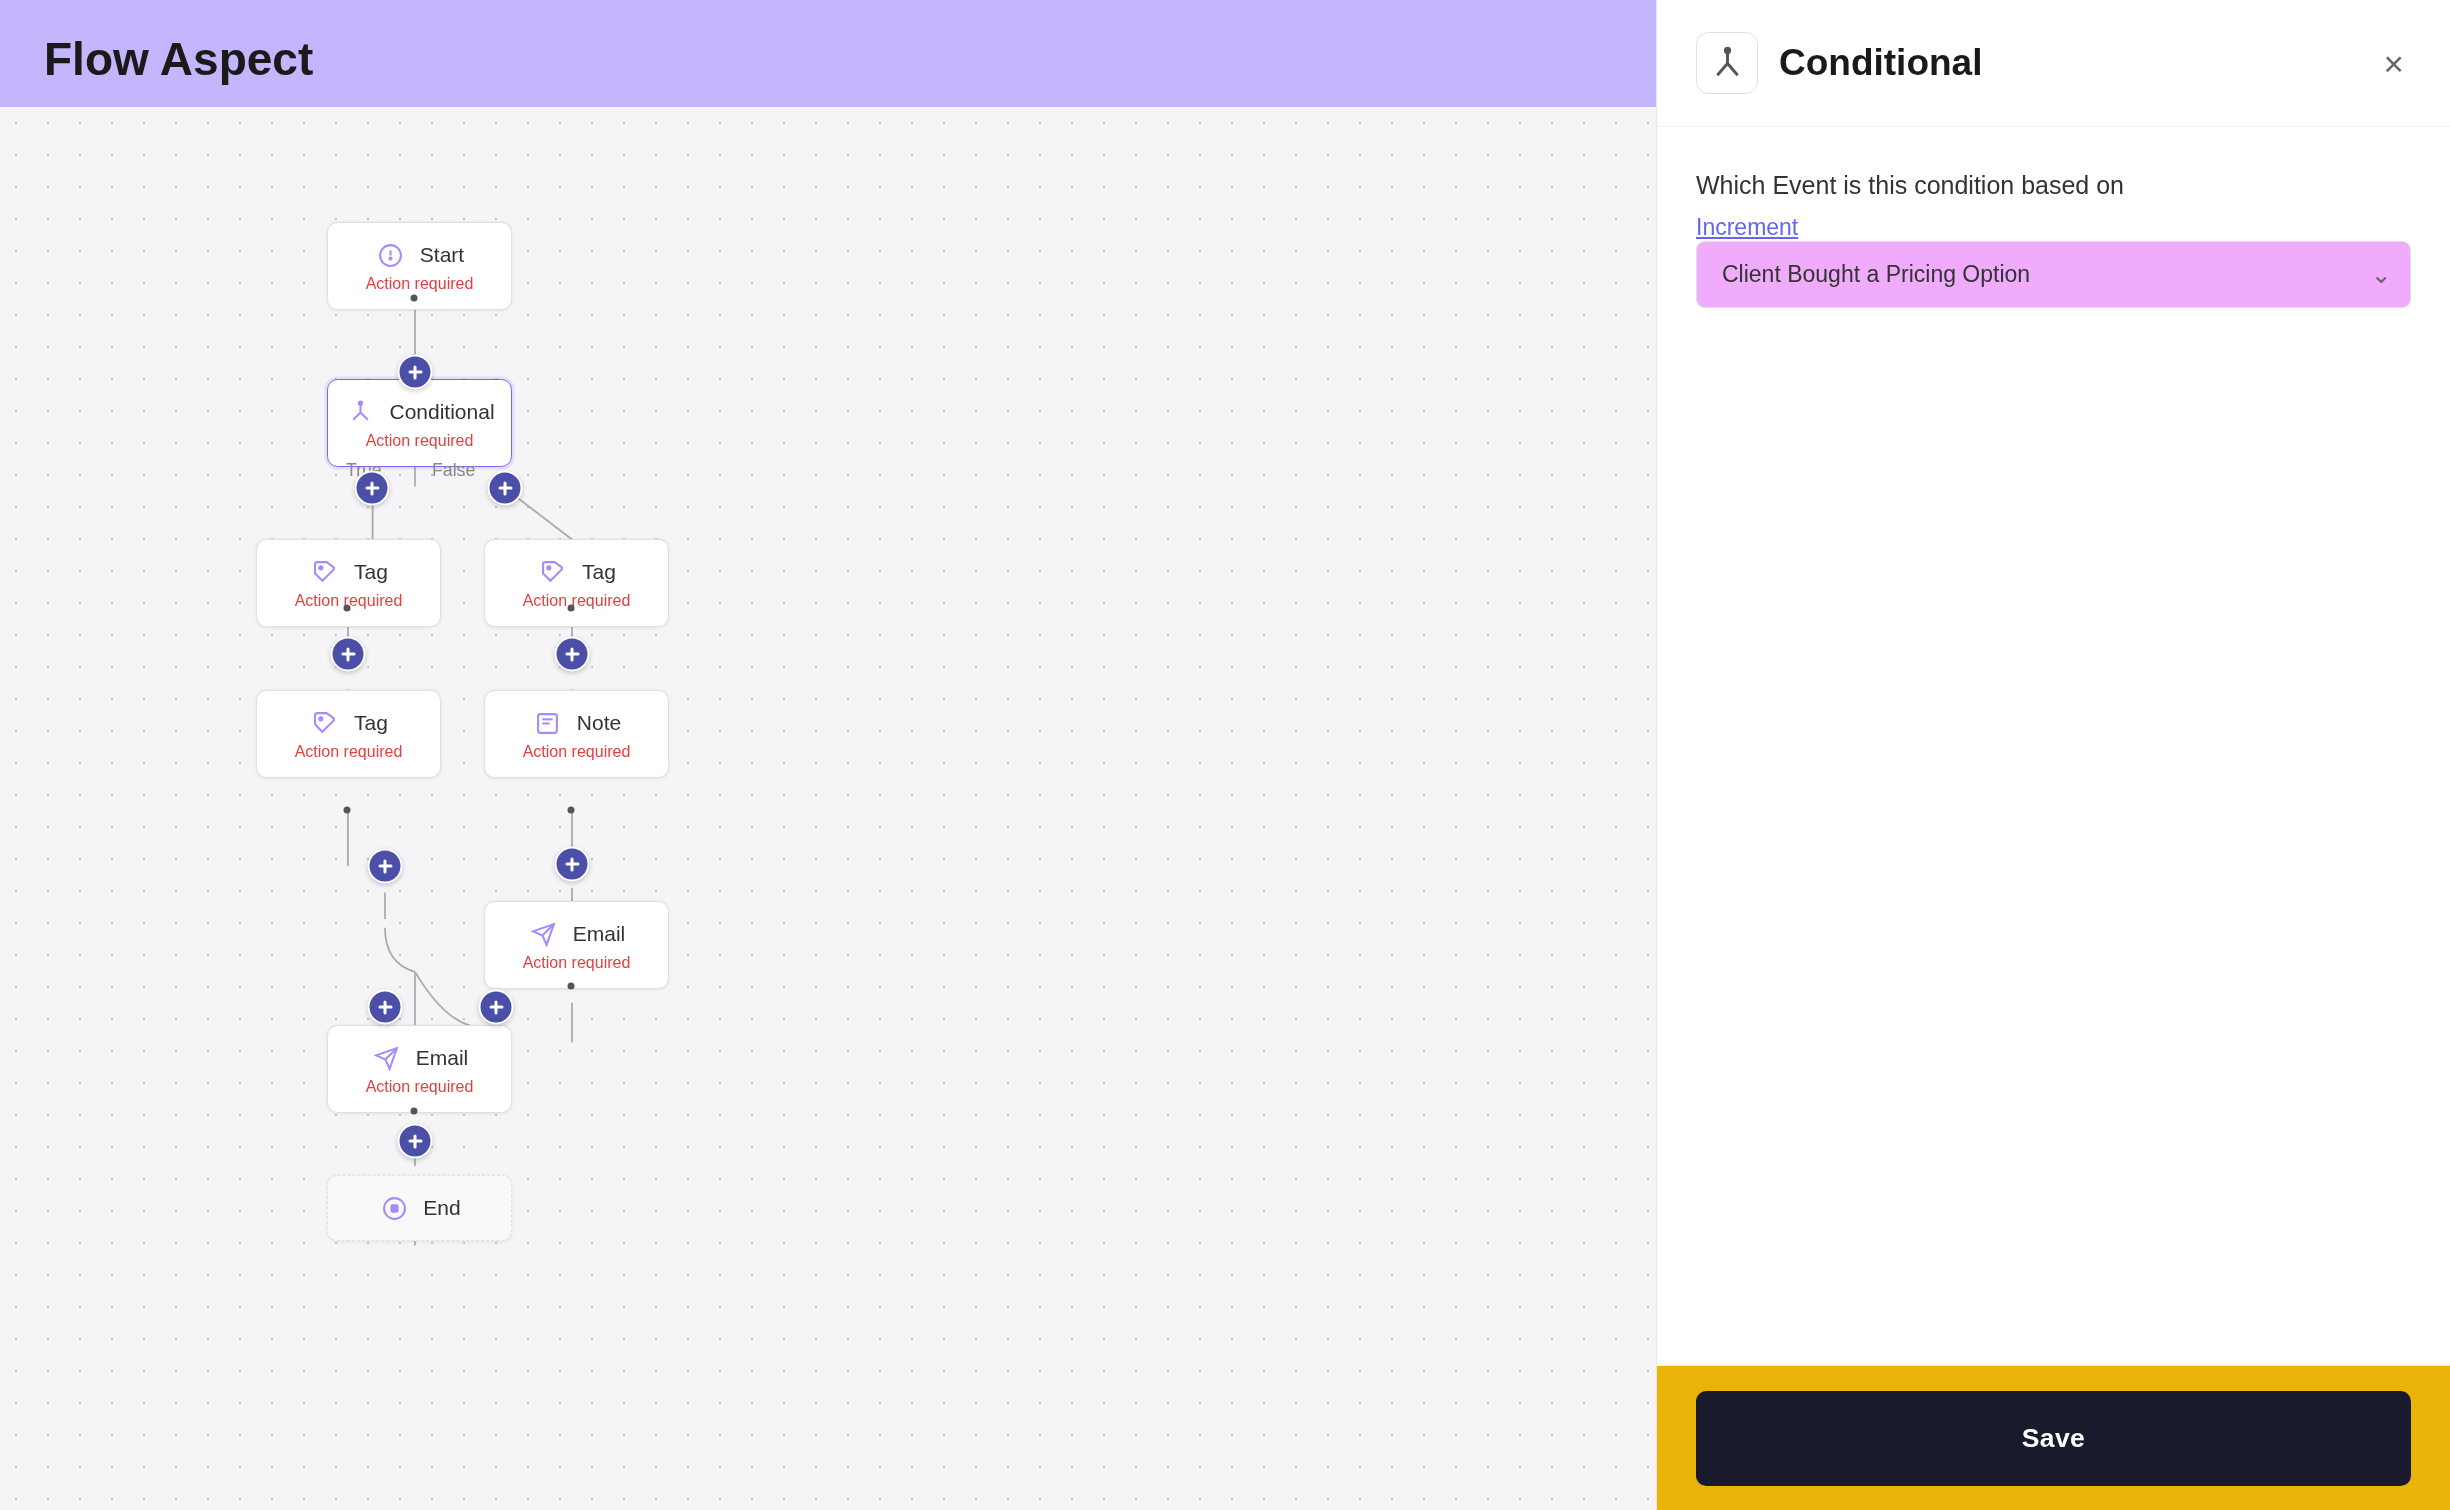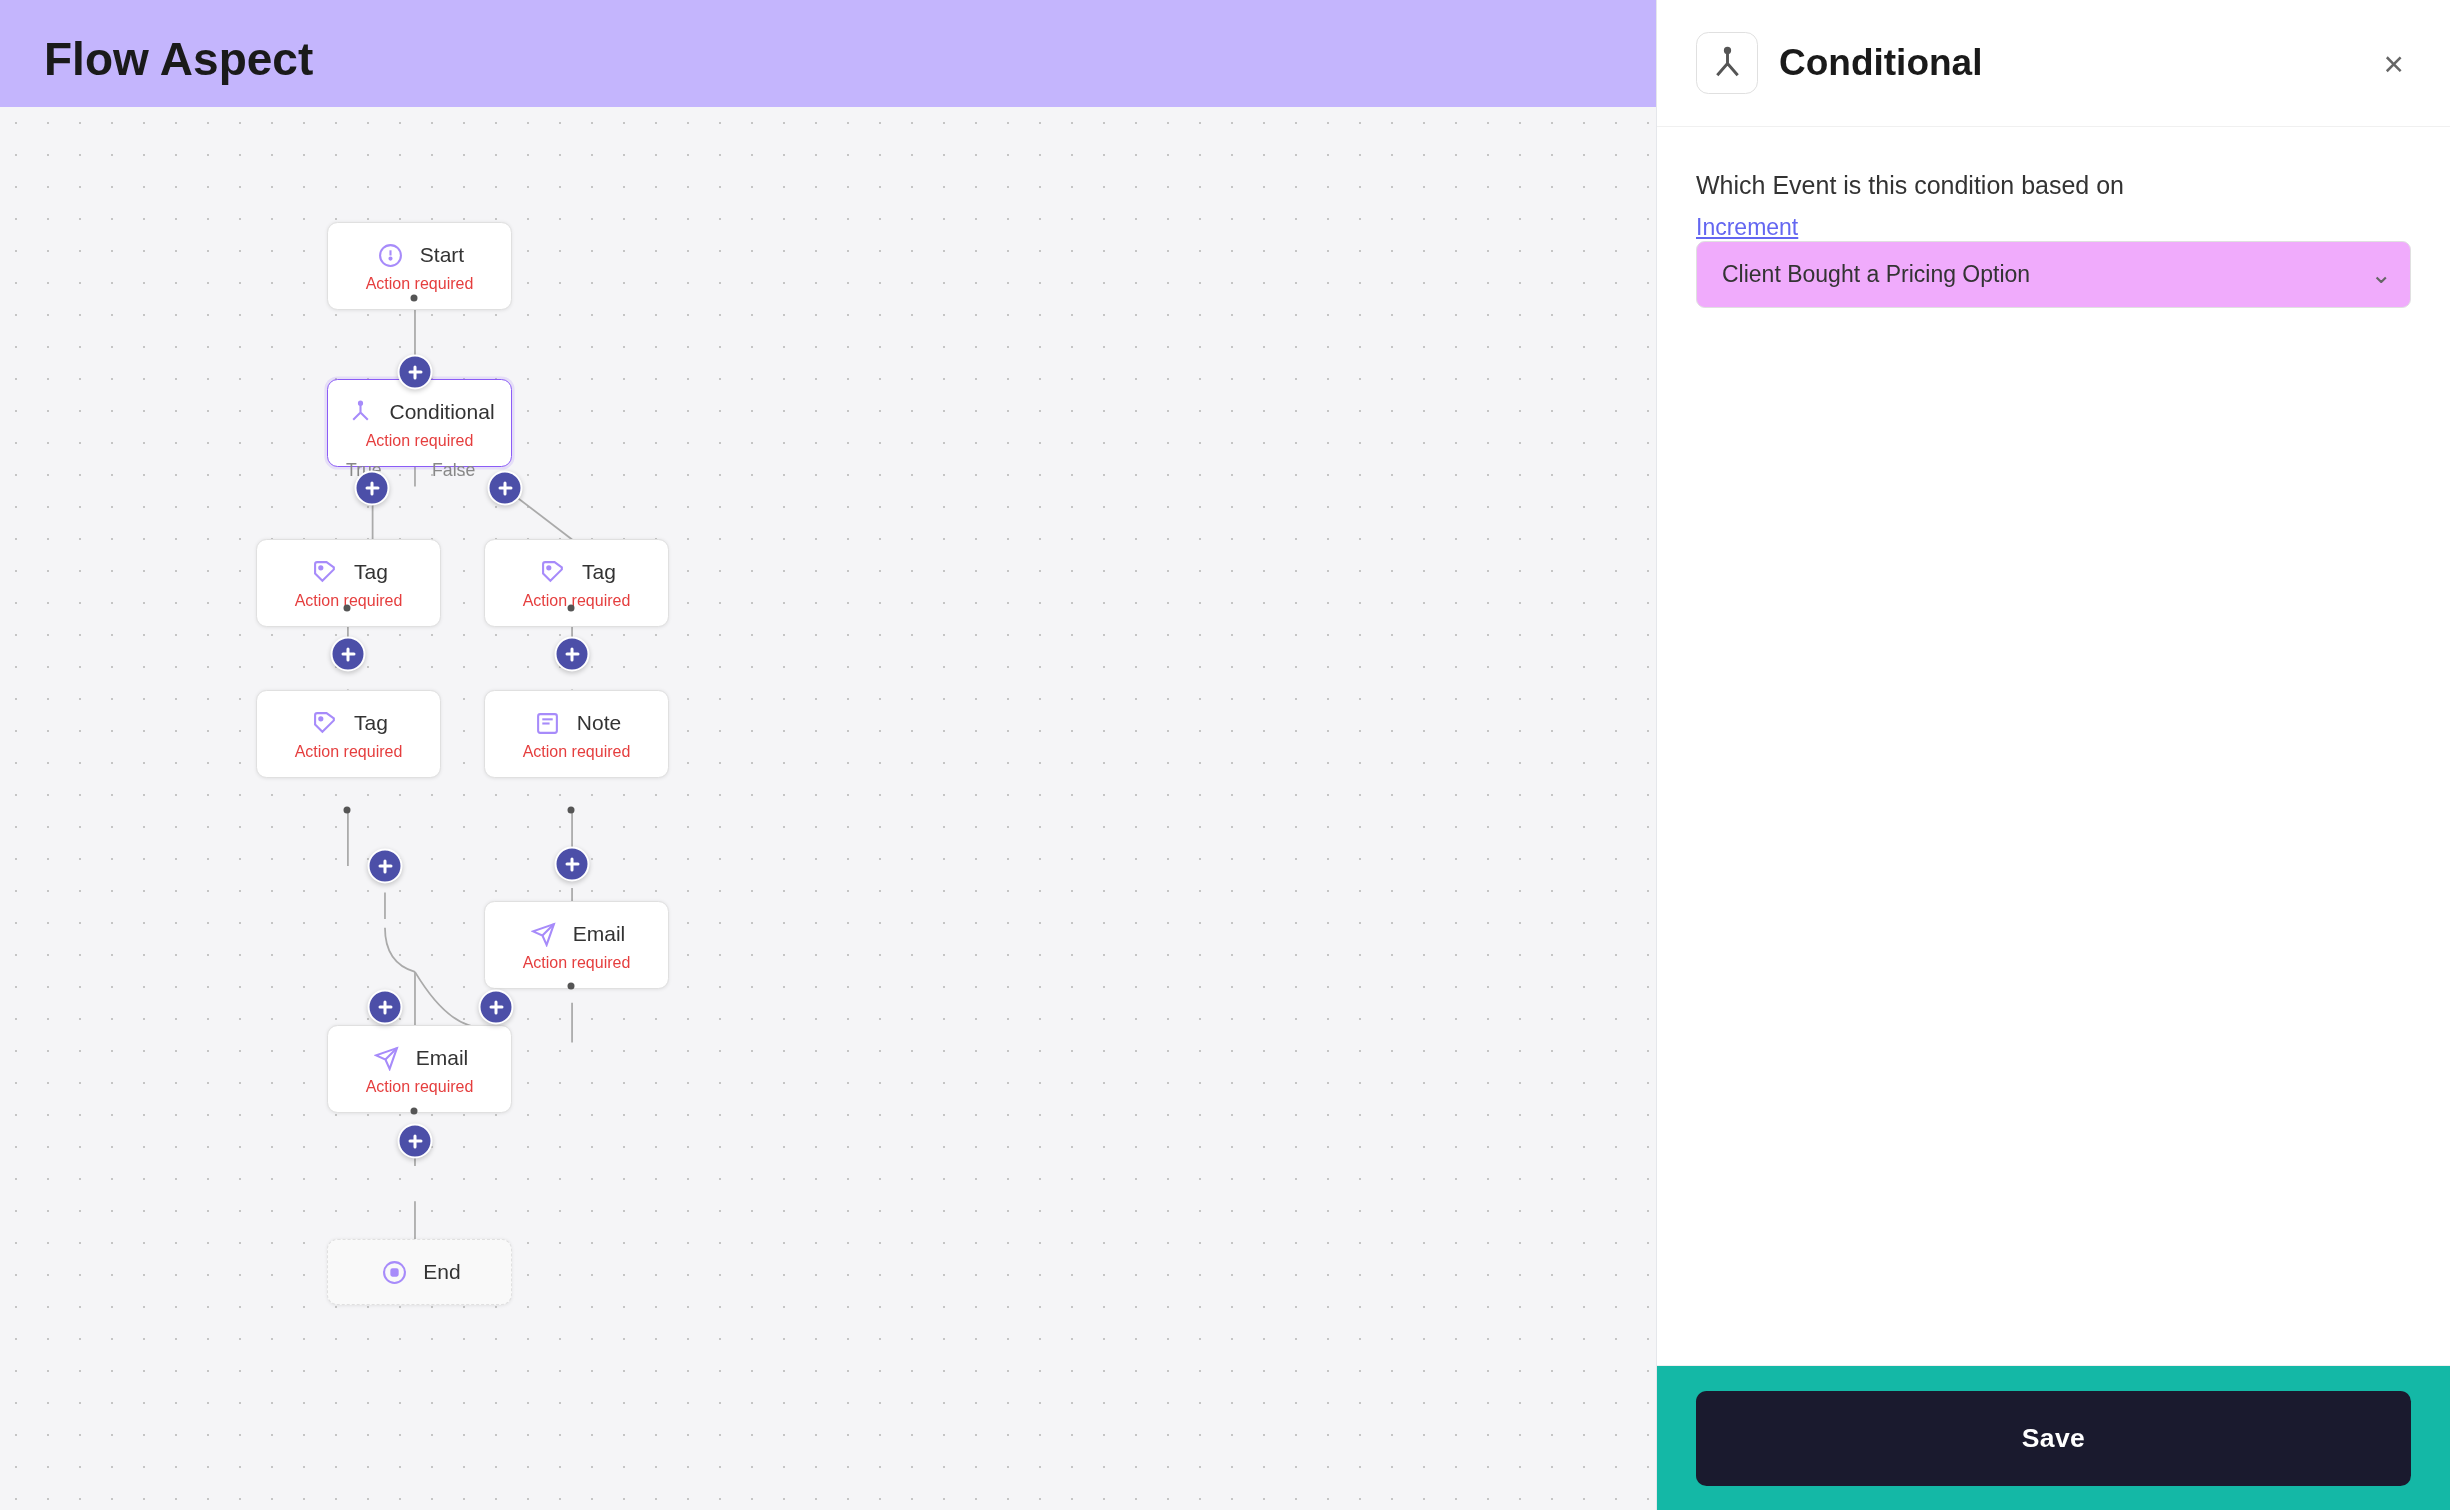--- a/index.html
+++ b/index.html
@@ -234,21 +234,21 @@
       right: 19.4px;
       top: 50%;
       transform: translateY(-50%);
       pointer-events: none;
       color: #666;
       font-size: 25px;
     }
 
     .panel-footer {
       padding: 25px 39px;
-      background: #14b8a6;
+      background: #eab308;
       border-top: 0.9px solid #f0f0f0;
     }
 
     .save-btn {
       width: 100%;
       padding: 32px;
       background: #1a1a2e;
       color: #fff;
       border: none;
       border-radius: 10.6px;
@@ -440,21 +440,21 @@
         </div>
         <span class="node-label">Email</span>
       </div>
       <div class="node-sublabel">Action required</div>
     </div>
 
     <div style="position:absolute; left:414px; top:1004px; width:7px; height:7px; background:#555; border-radius:50%; transform:translate(-50%,-50%)"></div>
 
     <div class="add-btn" style="left:415px; top:1034px;"></div>
 
-    <div class="flow-node end-node" style="left: 327px; top: 1132px; width: 185px;">
+    <div class="flow-node end-node" style="left: 327px; top: 1068px; width: 185px;">
       <div class="node-inner">
         <div class="node-icon">
           <svg viewBox="0 0 24 24" fill="none" stroke="#a78bfa" stroke-width="2">
             <circle cx="12" cy="12" r="10"></circle>
             <rect x="9" y="9" width="6" height="6" fill="#a78bfa" rx="1"></rect>
           </svg>
         </div>
         <span class="node-label">End</span>
       </div>
     </div>

